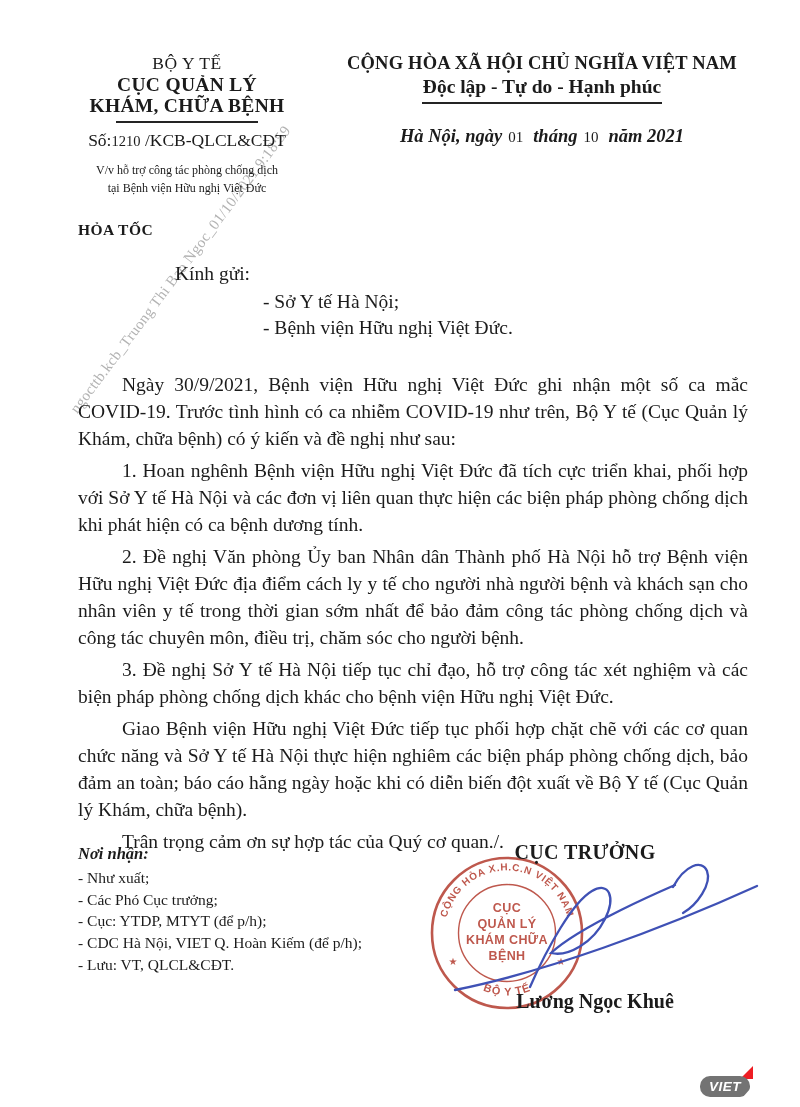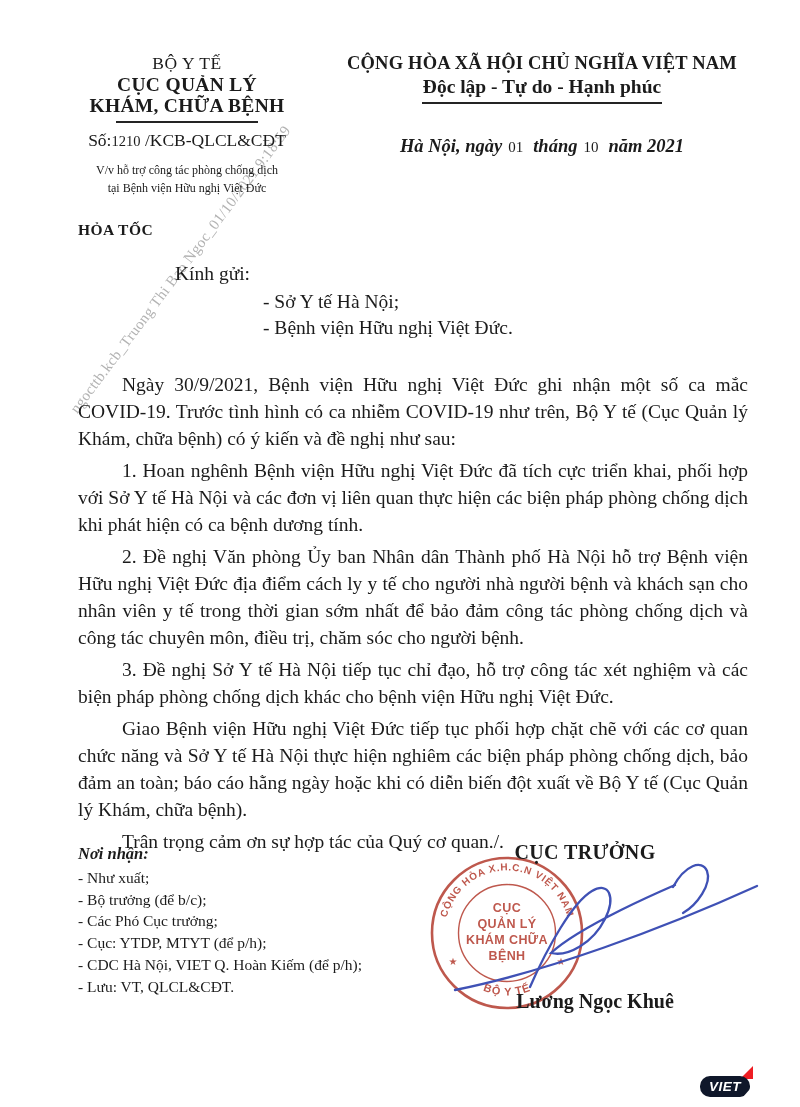--- a/index.html
+++ b/index.html
@@ -19,21 +19,21 @@
   .hdr-left .dept { font-size:19.5px; font-weight:bold; letter-spacing:0.3px; }
   .hdr-left .rule { width:142px; height:2px; background:#242424; margin:5px auto 7px auto; }
   .hdr-left .num { font-size:17.5px; margin-top:3px; }
   .hdr-left .num .typed { font-size:14.5px; }
   .hdr-left .sub { font-size:12px; line-height:17.5px; margin-top:10px; }
   
   .hdr-right { position:absolute; left:322px; top:53px; width:440px; text-align:center; }
   .hdr-right .nat1 { font-size:18.5px; font-weight:bold; letter-spacing:0.2px; }
   .hdr-right .nat2 { font-size:19.5px; font-weight:bold; margin-top:2px; }
   .hdr-right .rule { width:240px; height:2px; background:#242424; margin:4px auto 0 auto; }
-  .hdr-right .date { font-size:18.5px; font-style:italic; font-weight:600; margin-top:32px; }
+  .hdr-right .date { font-size:18.5px; font-style:italic; font-weight:600; margin-top:22px; }
   .hdr-right .date .typed { font-style:normal; font-weight:normal; font-size:15px; }
   .sp6 { display:inline-block; width:6px; }
   .sp10 { display:inline-block; width:10px; }
   
   .urgency { position:absolute; left:78px; top:221px; font-size:15.5px; font-weight:bold; letter-spacing:0.5px; }
   
   .kinhgui { position:absolute; left:175px; top:263px; font-size:19.5px; }
   .recipients { position:absolute; left:263px; top:289px; font-size:19.5px; line-height:26px; }
   
   .body-text { position:absolute; left:78px; top:371px; width:670px; font-size:19.5px; line-height:27px; text-align:justify; }
@@ -52,21 +52,21 @@
   .stamp text { fill:#b94a3e; font-family:"Liberation Sans", sans-serif; }
   .stamp .arc-top { font-size:10px; font-weight:bold; letter-spacing:0.8px; }
   .stamp .arc-bottom { font-size:11px; font-weight:bold; letter-spacing:0.8px; }
   .stamp .star { font-size:10px; }
   .stamp .center-line { font-size:12.5px; font-weight:bold; letter-spacing:0.4px; }
   .signature { position:absolute; left:435px; top:852px; width:330px; height:150px; z-index:2; }
   .signature path { fill:none; stroke:#3f51b5; stroke-width:2.3; stroke-linecap:round; }
   
   .logo { position:absolute; left:700px; top:1064px; width:72px; height:36px; z-index:5; }
   .logo .badge {
-    position:absolute; left:0; top:12px; width:50px; height:21px; background:#0f172a;
+    position:absolute; left:0; top:12px; width:50px; height:21px; background:#737373;
     border-radius:10px; clip-path:polygon(0 0, 100% 0, 100% 62%, 86% 100%, 0 100%);
     display:flex; align-items:center; justify-content:center;
   }
   .logo .badge span {
     color:#ffffff; font-family:"Liberation Sans", sans-serif; font-weight:bold;
     font-size:13.5px; font-style:italic; letter-spacing:0.5px;
   }
   .logo .flag {
     position:absolute; left:40px; top:2px; width:13px; height:13px; background:#ee1d23;
     clip-path:polygon(0 100%, 100% 0, 100% 100%);
@@ -111,21 +111,20 @@
     <p>1. Hoan nghênh Bệnh viện Hữu nghị Việt Đức đã tích cực triển khai, phối hợp với Sở Y tế Hà Nội và các đơn vị liên quan thực hiện các biện pháp phòng chống dịch khi phát hiện có ca bệnh dương tính.</p>
     <p>2. Đề nghị Văn phòng Ủy ban Nhân dân Thành phố Hà Nội hỗ trợ Bệnh viện Hữu nghị Việt Đức địa điểm cách ly y tế cho người nhà người bệnh và khách sạn cho nhân viên y tế trong thời gian sớm nhất để bảo đảm công tác phòng chống dịch và công tác chuyên môn, điều trị, chăm sóc cho người bệnh.</p>
     <p>3. Đề nghị Sở Y tế Hà Nội tiếp tục chỉ đạo, hỗ trợ công tác xét nghiệm và các biện pháp phòng chống dịch khác cho bệnh viện Hữu nghị Việt Đức.</p>
     <p>Giao Bệnh viện Hữu nghị Việt Đức tiếp tục phối hợp chặt chẽ với các cơ quan chức năng và Sở Y tế Hà Nội thực hiện nghiêm các biện pháp phòng chống dịch, bảo đảm an toàn; báo cáo hằng ngày hoặc khi có diễn biến đột xuất về Bộ Y tế (Cục Quản lý Khám, chữa bệnh).</p>
     <p>Trân trọng cảm ơn sự hợp tác của Quý cơ quan./.</p>
   </div>
 
   <div class="noinhan">
     <div class="title">Nơi nhận:</div>
     <div>- Như xuất;</div>
-    <div>- Bộ trưởng (để b/c);</div>
     <div>- Các Phó Cục trưởng;</div>
     <div>- Cục: YTDP, MTYT (để p/h);</div>
     <div>- CDC Hà Nội, VIET Q. Hoàn Kiếm (để p/h);</div>
     <div>- Lưu: VT, QLCL&amp;CĐT.</div>
   </div>
 
   <div class="signer-title">CỤC TRƯỞNG</div>
 
   <svg class="stamp" viewBox="-80 -80 160 160">
     <defs>

